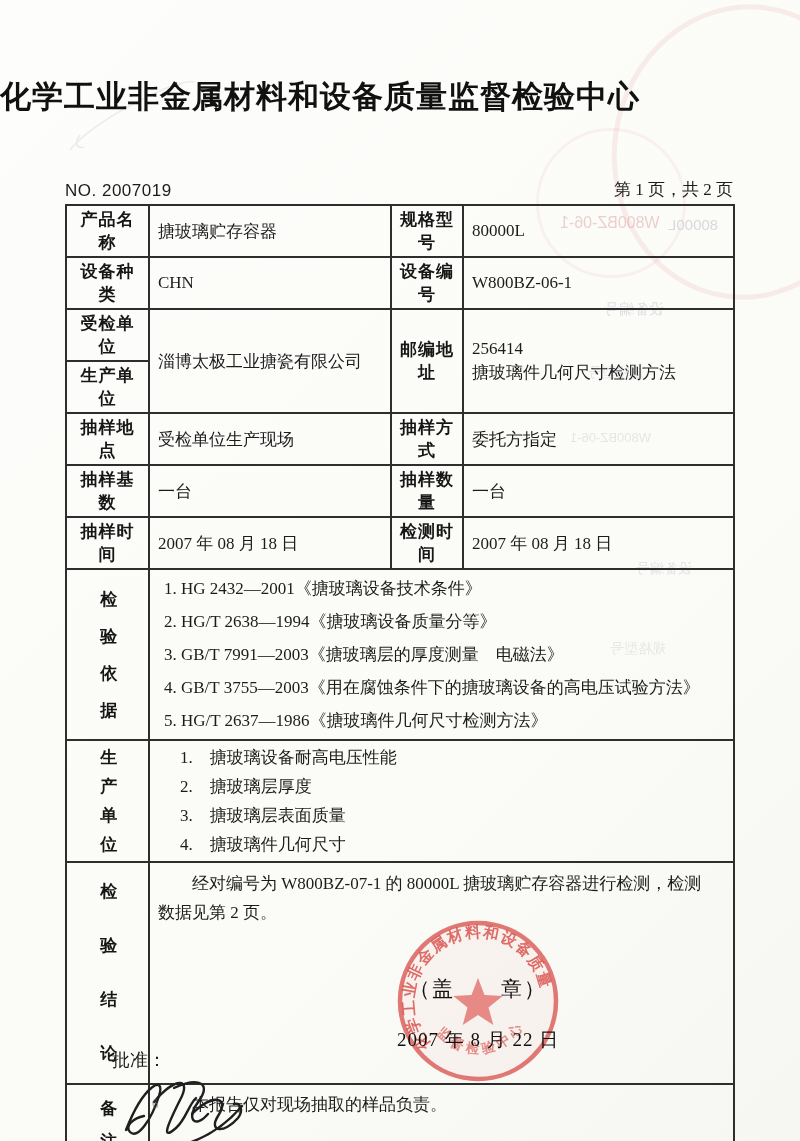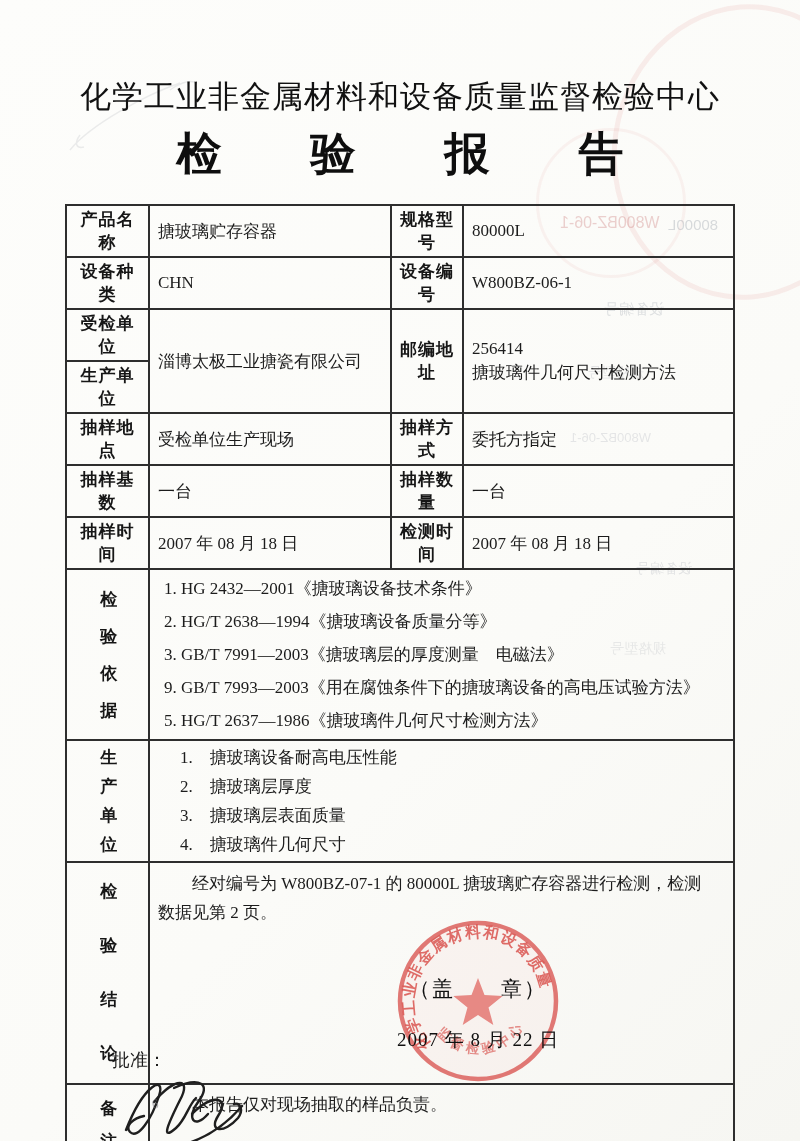--- a/index.html
+++ b/index.html
@@ -11,22 +11,22 @@
     background:#e9e9e6;
   }
   .page {
     position:relative; width:800px; height:1141px;
     background:linear-gradient(135deg,#fdfdfb 0%, #fbfbf8 60%, #f6f6f2 100%);
     overflow:hidden;
   }
   
   .org-title {
     position:absolute; top:76px; left:0; width:100%;
-    text-align:center; font-family:"Liberation Sans", sans-serif;
-    font-size:31px; font-weight:400; letter-spacing:1px; color:#111;
+    font-family:"Liberation Sans", sans-serif;
+    font-size:31px; font-weight:700; letter-spacing:1px; color:#111;
   }
   .report-title {
     position:absolute; top:124px; left:0; width:100%;
     text-align:center; font-family:"Liberation Sans", sans-serif;
     font-size:45px; font-weight:700; letter-spacing:22px; padding-left:22px; color:#0e0e0e;
   }
   .meta-row {
     position:absolute; top:178px; left:65px; width:668px;
     display:flex; justify-content:space-between; align-items:flex-end;
     font-size:17px;
@@ -105,21 +105,24 @@
   <div class="bleed-ring" style="left:536px;top:128px;width:150px;height:150px;border:3px solid rgba(214,96,96,.07);"></div>
   <div class="bleed-text" style="left:560px;top:214px;font-size:16px;color:rgba(196,104,104,.30);">W800BZ-06-1</div>
   <div class="bleed-text" style="left:668px;top:216px;font-size:15px;color:rgba(110,118,136,.26);">80000L</div>
   <div class="bleed-text" style="left:604px;top:300px;font-size:15px;color:rgba(110,118,136,.20);">设备编号</div>
   <div class="bleed-text" style="left:588px;top:364px;font-size:14px;color:rgba(110,118,136,.17);">规格型号</div>
   <div class="bleed-text" style="left:636px;top:560px;font-size:14px;color:rgba(110,118,136,.17);">设备编号</div>
   <div class="bleed-text" style="left:610px;top:640px;font-size:14px;color:rgba(110,118,136,.14);">规格型号</div>
   <div class="bleed-text" style="left:570px;top:430px;font-size:13px;color:rgba(110,118,136,.16);">W800BZ-06-1</div>
 
   <div class="org-title">化学工业非金属材料和设备质量监督检验中心</div>
-  <div class="report-title">检　验　报　告</div>
+  <div class="meta-row">
+    <span class="report-no">NO. 2007019</span>
+    <span class="page-indicator">第 1 页，共 2 页</span>
+  </div>
 
   <table class="report">
     <colgroup>
         <col style="width:83px">
         <col style="width:242px">
         <col style="width:72px">
         <col style="width:271px">
       </colgroup>
 
     <tbody>
@@ -172,21 +175,21 @@
     </tr>
 
     <tr class="lh-basis" style="height:168px">
       <td class="lbl">
         <div class="vlbl">检验依据</div>
       </td>
       <td class="val" colspan="3" style="padding-left:14px">
         <div class="basis-line">1. HG 2432—2001《搪玻璃设备技术条件》</div>
         <div class="basis-line">2. HG/T 2638—1994《搪玻璃设备质量分等》</div>
         <div class="basis-line">3. GB/T 7991—2003《搪玻璃层的厚度测量　电磁法》</div>
-        <div class="basis-line">9. GB/T 7993—2003《用在腐蚀条件下的搪玻璃设备的高电压试验方法》</div>
+        <div class="basis-line">4. GB/T 3755—2003《用在腐蚀条件下的搪玻璃设备的高电压试验方法》</div>
         <div class="basis-line">5. HG/T 2637—1986《搪玻璃件几何尺寸检测方法》</div>
       </td>
     </tr>
 
     <tr class="lh-items" style="height:118px">
       <td class="lbl">
         <div class="vlbl">生产单位</div>
       </td>
       <td class="val" colspan="3" style="padding-left:30px">
         <div class="item-line">1.　搪玻璃设备耐高电压性能</div>

